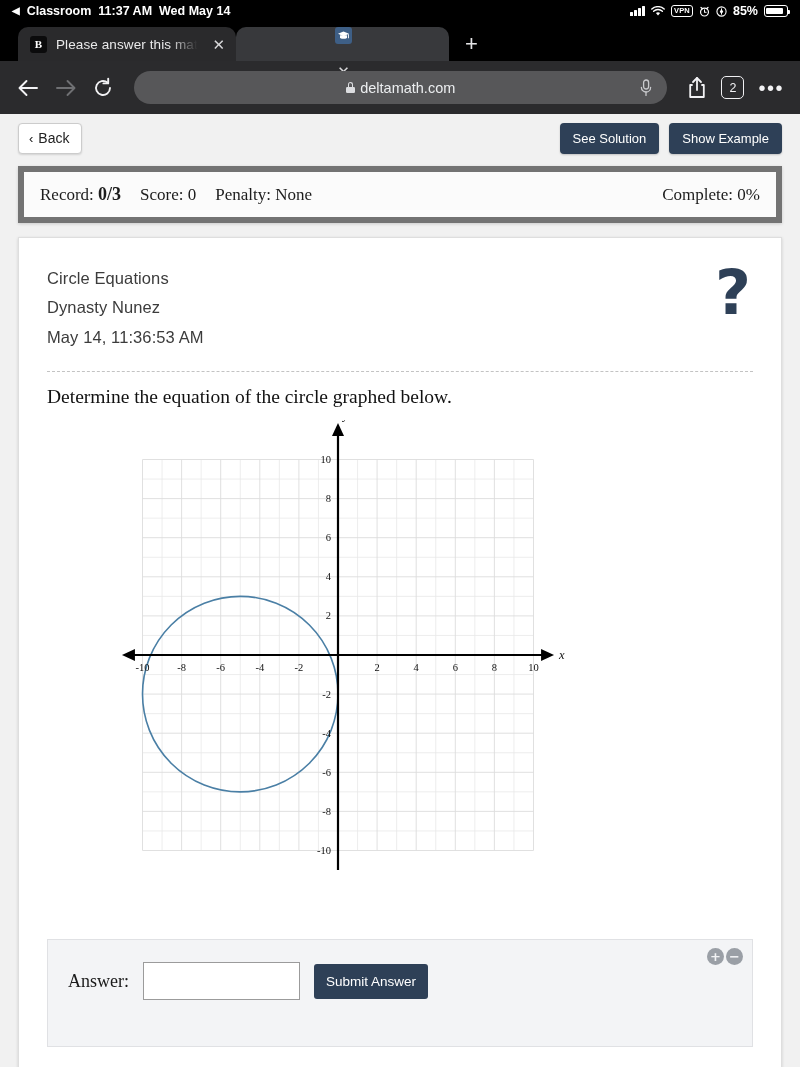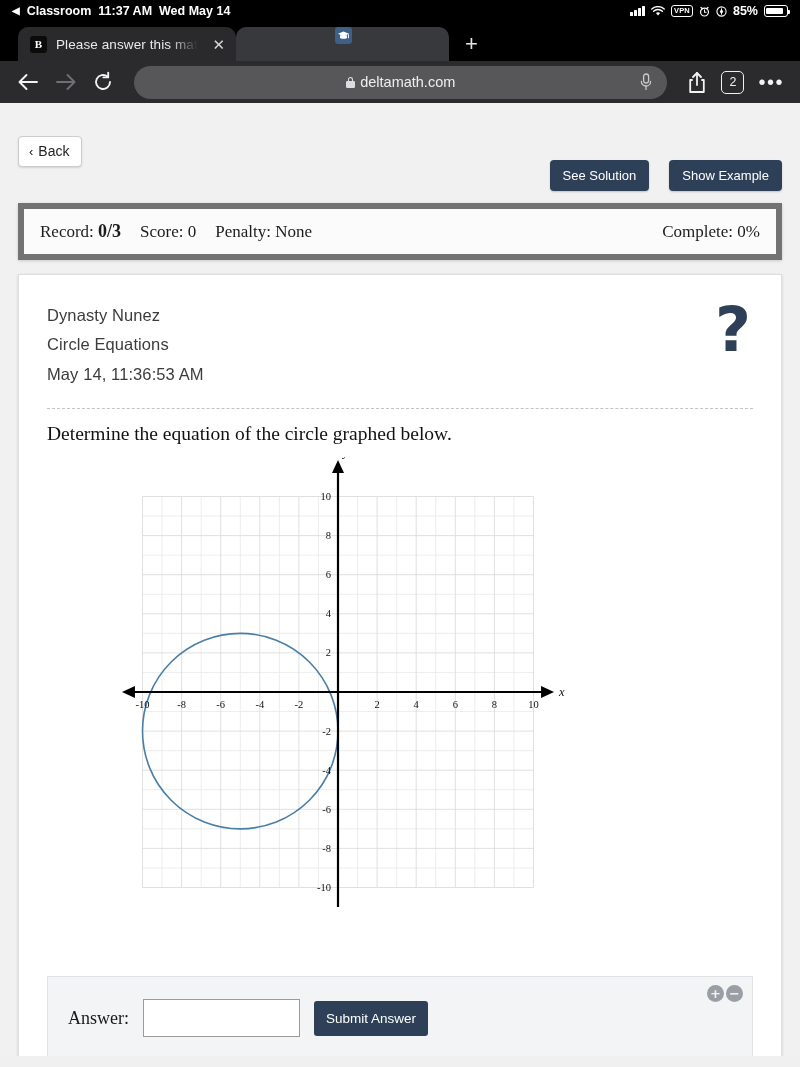--- a/index.html
+++ b/index.html
@@ -65,21 +65,21 @@
   }
   .tab.inactive .tab-title {
     -webkit-mask-image: linear-gradient(to right, #000 78%, transparent 97%);
             mask-image: linear-gradient(to right, #000 78%, transparent 97%);
   }
   .tab-close { color: #d8d8da; font-size: 15px; line-height: 1; padding: 2px 1px; font-weight: 300; }
   .newtab { color: #e4e4e6; font-size: 22px; font-weight: 300; padding: 0 14px 6px 16px; line-height: 1; }
 
   
   .toolbar {
-    height: 42px; background: #2b2b2d; display: flex; align-items: center;
+    height: 53px; background: #2b2b2d; display: flex; align-items: center;
     padding: 0 16px; gap: 14px;
   }
   .tb-icon { color: #f2f2f4; display: flex; align-items: center; justify-content: center; }
   .tb-icon.dim { color: #6f7073; }
   .urlbar {
     flex: 1; height: 33px; background: #575759; border-radius: 17px;
     display: flex; align-items: center; justify-content: center;
     position: relative; margin: 0 6px;
   }
   .url-inner { display: flex; align-items: center; gap: 5px; }
@@ -103,21 +103,21 @@
 
   .topbar { display: flex; align-items: center; padding: 9px 18px 0 18px; }
   .back-btn {
     background: #fff; border: 1px solid #ccc; border-radius: 4px;
     padding: 6px 12px 7px 10px; font-size: 14px; color: #222;
     display: flex; align-items: center; gap: 5px;
     font-family: "Liberation Sans", sans-serif;
     box-shadow: 0 1px 2px rgba(0,0,0,.13);
   }
   .back-chev { font-size: 13px; }
-  .topbar-right { margin-left: auto; display: flex; gap: 20px; margin-top: 48px; }
+  .topbar-right { margin-left: auto; display: flex; gap: 10px; }
   .nav-btn {
     background: #2e4057; color: #fff; border: none; border-radius: 4px;
     padding: 8px 13px; font-size: 13px; font-family: "Liberation Sans", sans-serif;
     box-shadow: 0 1px 2px rgba(0,0,0,.2);
   }
 
   .recordbar {
     margin: 12px 18px 0 18px; background: #fbfbfb; border: 6px solid #737373;
     box-shadow: 0 1px 3px rgba(0,0,0,.16);
     padding: 12px 16px; display: flex; align-items: baseline;
@@ -322,22 +322,22 @@
     </div>
     <span class="rec-right rec-item">
       <span>Complete:</span>
       <span>0%</span>
     </span>
   </div>
 
   <div class="card">
 
     <div class="meta">
+      <div class="meta-line">Circle Equations</div>
       <div class="meta-line">Dynasty Nunez</div>
-      <div class="meta-line">Circle Equations</div>
       <div class="meta-line">May 14, 11:36:53 AM</div>
       <div class="qmark">?</div>
     </div>
     <div class="divider"></div>
 
     <div class="prompt">Determine the equation of the circle graphed below.</div>
 
     <div class="graph-wrap">
       <svg class="graph" width="470" height="450" viewBox="0 0 470 450">
 

